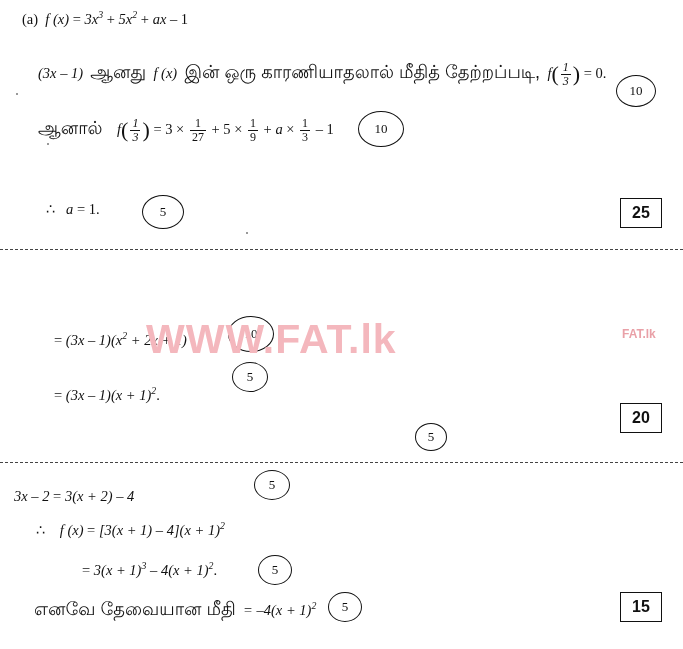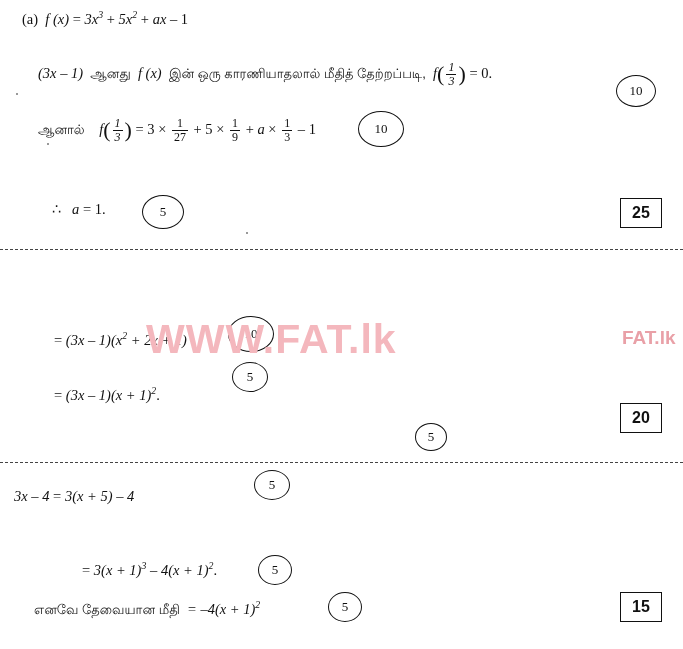--- a/index.html
+++ b/index.html
@@ -29,21 +29,21 @@
   }
   .line {
     position: absolute;
     white-space: nowrap;
     font-size: 14.5px;
     line-height: 1.1;
   }
   .tam {
     font-family: "Liberation Sans", sans-serif;
     font-style: normal;
-    font-size: 13px;
+    font-size: 18px;
     text-align: center;
   }
   sup {
     font-size: 0.68em;
     vertical-align: super;
     font-style: italic;
   }
   .frac {
     display: inline-block;
     vertical-align: middle;
@@ -116,21 +116,21 @@
     color: #f4b7bd;
     letter-spacing: 1px;
     user-select: none;
   }
   .wm-small {
     position: absolute;
     left: 622px;
     top: 327px;
     font-family: "Liberation Sans", sans-serif;
     font-weight: 700;
-    font-size: 19px;
+    font-size: 12px;
     color: #e9a0a7;
   }
   .dot {
     position: absolute;
     width: 2px;
     height: 2px;
     background: #777;
     border-radius: 50%;
   }
 </style>
@@ -145,21 +145,21 @@
 
   <div class="line" style="left:38px; top:62px;">
     <span class="math">(3x – 1)</span>&nbsp;&nbsp;<span class="tam">ஆனது</span>&nbsp;&nbsp;<span class="math">f (x)</span>&nbsp;&nbsp;<span class="tam">இன் ஒரு காரணியாதலால் மீதித் தேற்றப்படி,</span>&nbsp;&nbsp;<span class="math">f</span><span class="pbig">(</span><span class="frac"><span class="num">1</span><span class="den">3</span></span><span class="pbig">)</span><span class="up"> = 0.</span>
   </div>
 
   <div class="line" style="left:38px; top:118px;">
     <span class="tam">ஆனால்</span>&nbsp;&nbsp;&nbsp;&nbsp;<span class="math">f</span><span class="pbig">(</span><span class="frac"><span class="num">1</span><span class="den">3</span></span><span class="pbig">)</span><span class="up"> = 3 × </span><span class="frac"><span class="num up">1</span><span class="den up">27</span></span><span class="up"> + 5 × </span><span class="frac"><span class="num up">1</span><span class="den up">9</span></span><span class="up"> + </span><span class="math">a</span><span class="up"> × </span><span class="frac"><span class="num up">1</span><span class="den up">3</span></span><span class="up"> – 1</span>
   </div>
 
 
-  <div class="line" style="left:52px; top:202px;">
+  <div class="line" style="left:46px; top:202px;">
     <span class="up">∴</span>&nbsp;&nbsp;&nbsp;<span class="math">a</span><span class="up"> = 1.</span>
   </div>
 
   <div class="circle-mark" style="left:616px; top:75px; width:38px; height:30px;">10</div>
   <div class="circle-mark" style="left:358px; top:111px; width:44px; height:34px;">10</div>
   <div class="circle-mark" style="left:142px; top:195px; width:40px; height:32px;">5</div>
   <div class="box-mark" style="left:620px; top:198px; width:40px; height:28px;">25</div>
 
   <div class="dot" style="left:16px; top:93px;"></div>
   <div class="dot" style="left:47px; top:143px;"></div>
@@ -181,23 +181,26 @@
   <div class="circle-mark" style="left:232px; top:362px; width:34px; height:28px;">5</div>
   <div class="circle-mark" style="left:415px; top:423px; width:30px; height:26px;">5</div>
   <div class="box-mark" style="left:620px; top:403px; width:40px; height:28px;">20</div>
 
   <div class="watermark">WWW.FAT.lk</div>
   <div class="wm-small">FAT.lk</div>
 
   <div class="divider" style="top:462px;"></div>
 
   <div class="line" style="left:14px; top:489px;">
-    <span class="math">3x – 4</span> <span class="up">=</span> <span class="math">3(x + 5) – 4</span>
-  </div>
-
+    <span class="math">3x – 2</span> <span class="up">=</span> <span class="math">3(x + 2) – 4</span>
+  </div>
+
+  <div class="line" style="left:36px; top:521px;">
+    <span class="up">∴</span>&nbsp;&nbsp;&nbsp;&nbsp;<span class="math">f (x)</span> <span class="up">=</span> <span class="math">[3(x + 1) – 4](x + 1)<sup>2</sup></span>
+  </div>
 
 
   <div class="line" style="left:82px; top:561px;">
     <span class="up">= </span><span class="math">3(x + 1)<sup>3</sup> – 4(x + 1)<sup>2</sup></span><span class="up">.</span>
   </div>
 
   <div class="line" style="left:34px; top:600px;">
     <span class="tam">எனவே தேவையான மீதி</span>&nbsp;&nbsp;<span class="math">= –4(x + 1)<sup>2</sup></span>
   </div>
 

